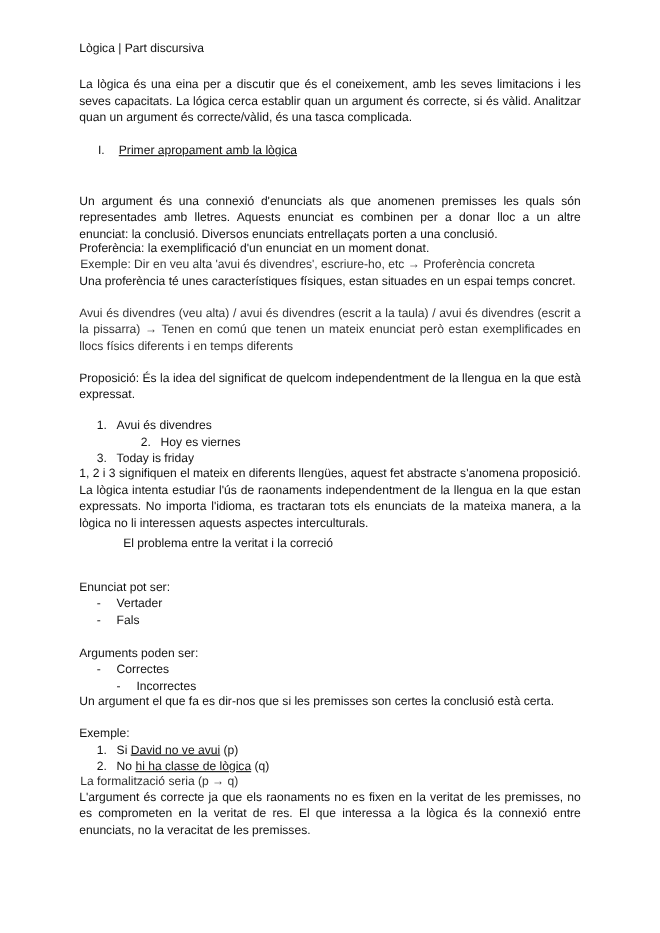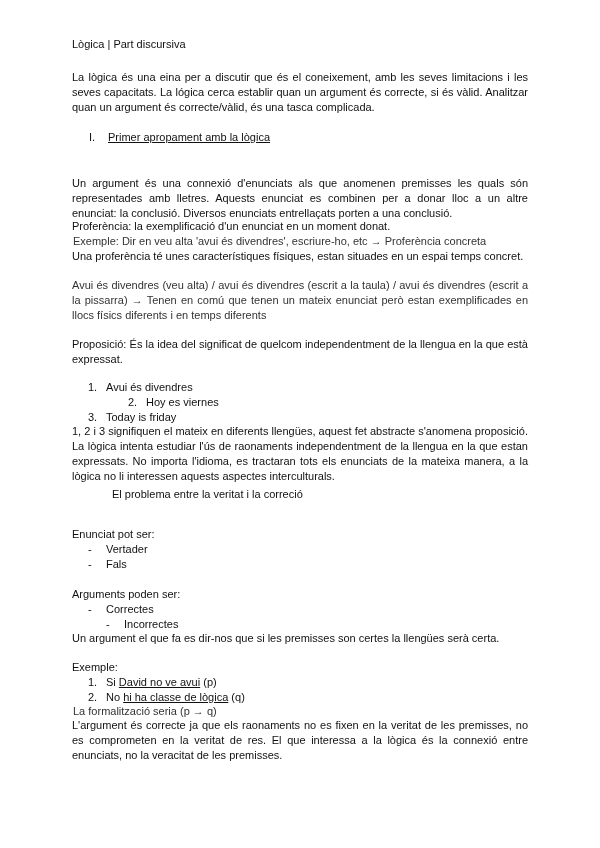--- a/index.html
+++ b/index.html
@@ -44,21 +44,21 @@
 
   <div class="line" style="top:487px;margin-left:40px;">El problema entre la veritat i la correció</div>
 
   <div class="line" style="top:527px;">Enunciat pot ser:</div>
   <div class="listitem" style="top:542px; left:16px;"><span class="marker">-</span><span>Vertader</span></div>
   <div class="listitem" style="top:557px; left:16px;"><span class="marker">-</span><span>Fals</span></div>
 
   <div class="line" style="top:587px;">Arguments poden ser:</div>
   <div class="listitem" style="top:602px; left:16px;"><span class="marker">-</span><span>Correctes</span></div>
   <div class="listitem" style="top:617px; left:16px;margin-left:18px;"><span class="marker">-</span><span>Incorrectes</span></div>
-  <div class="line" style="top:631px;">Un argument el que fa es dir-nos que si les premisses son certes la llengües serà certa.</div>
+  <div class="line" style="top:631px;">Un argument el que fa es dir-nos que si les premisses son certes la conclusió està certa.</div>
 
   <div class="line" style="top:660px;">Exemple:</div>
   <div class="listitem" style="top:675px; left:16px;"><span class="marker">1.</span><span>Si </span><span class="ul">David no ve avui</span><span> (p)</span></div>
   <div class="listitem" style="top:690px; left:16px;"><span class="marker">2.</span><span>No </span><span class="ul">hi ha classe de lògica</span><span> (q)</span></div>
   <div class="line grey" style="top:704px; left:1px;">La formalització seria (p → q)</div>
   <div class="par" style="top:718px;">L'argument és correcte ja que els raonaments no es fixen en la veritat de les premisses, no es comprometen en la veritat de res. El que interessa a la lògica és la connexió entre enunciats, no la veracitat de les premisses.</div>
 
 </div>
 
 </body></html>

